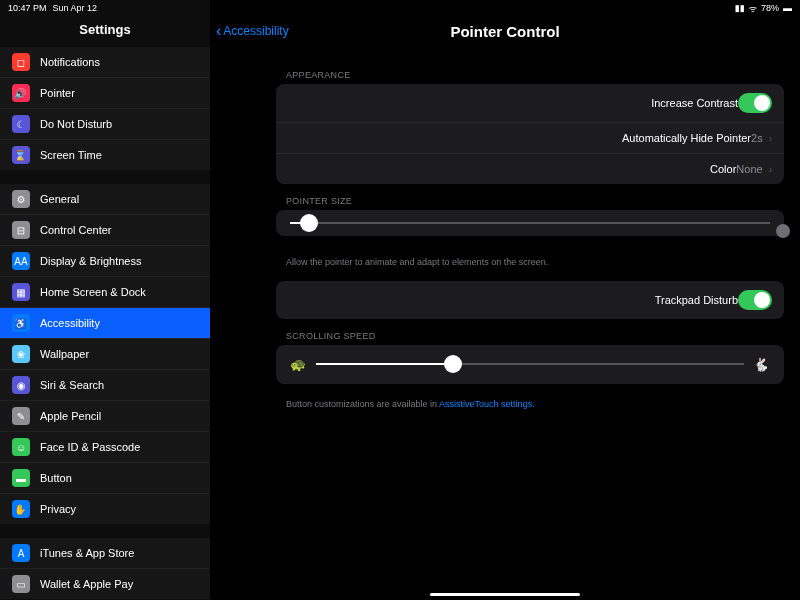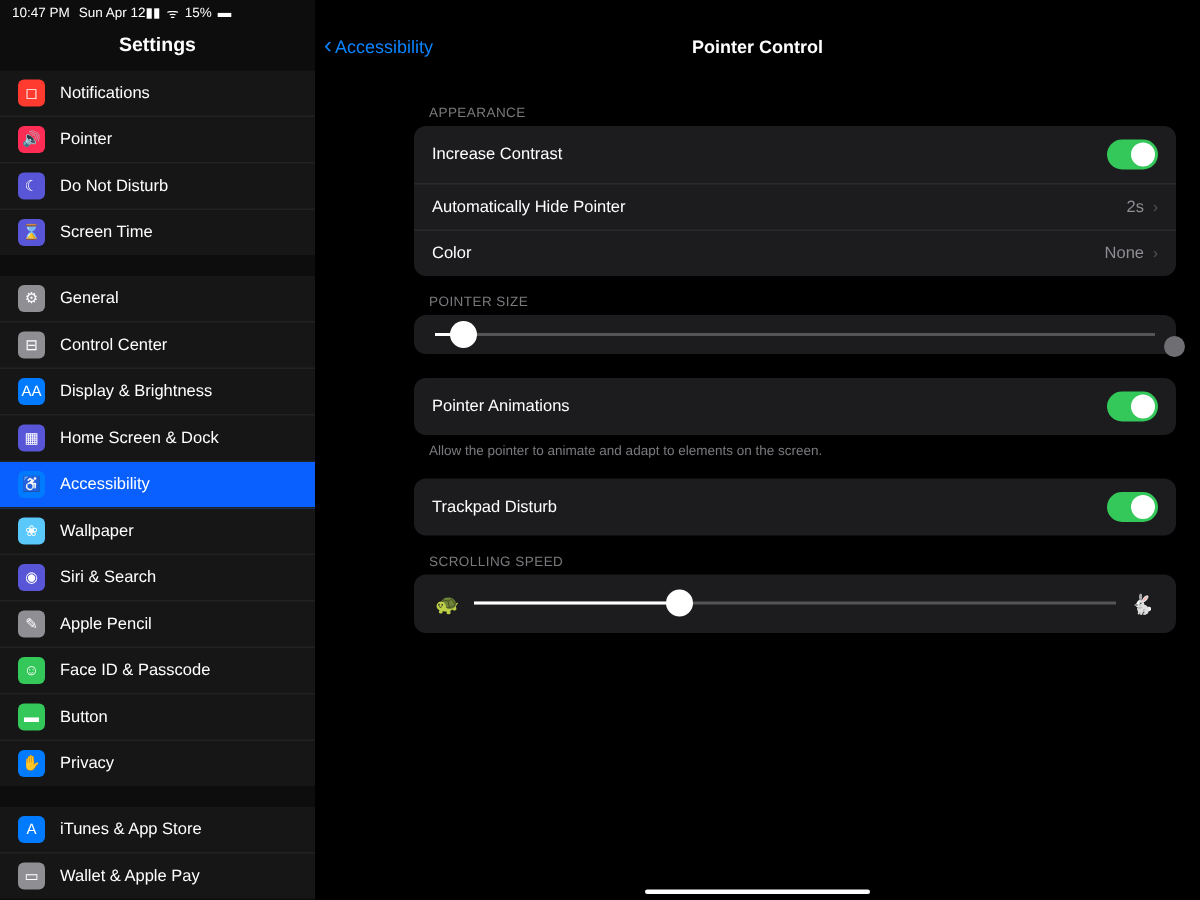--- a/index.html
+++ b/index.html
@@ -1,46 +1,46 @@
 <!DOCTYPE html>
 <html><head>
 <meta charset="utf-8">
 <style>
 * { margin: 0; padding: 0; box-sizing: border-box; font-family: -apple-system, Helvetica, Arial, sans-serif; }
 html, body { width: 800px; height: 600px; background: #000; color: #fff; overflow: hidden; }
 .root { display: flex; width: 100%; height: 100%; }
 
 
-.status-bar { position: absolute; top: 0; left: 0; right: 0; height: 16px; display: flex; align-items: center; font-size: 9px; padding: 0 8px; color: #fff; z-index: 10; }
+.status-bar { position: absolute; top: 0; left: 0; right: 0; height: 16px; display: flex; justify-content: space-between; align-items: center; font-size: 9px; padding: 0 8px; color: #fff; z-index: 10; }
 .status-left { display: flex; gap: 6px; }
 .status-right { display: flex; gap: 4px; align-items: center; }
 
 
 .sidebar { width: 210px; background: #0d0d0d; height: 100%; overflow-y: auto; padding-top: 18px; }
 .sidebar-title { text-align: center; font-size: 13px; font-weight: 600; padding: 4px 0 10px; }
 .group { background: #161616; margin-bottom: 14px; }
 .sb-item { display: flex; align-items: center; gap: 10px; padding: 6px 12px; font-size: 11px; cursor: pointer; border-bottom: 1px solid #222; }
 .sb-item:last-child { border-bottom: none; }
 .sb-item.selected { background: #0a60ff; }
 .sb-icon { width: 18px; height: 18px; border-radius: 4px; display: flex; align-items: center; justify-content: center; font-size: 10px; color: #fff; }
 .ic-red { background: #ff3b30; } .ic-pink { background: #ff2d55; } .ic-purple { background: #5856d6; } .ic-indigo { background: #5856d6; }
 .ic-gray { background: #8e8e93; } .ic-blue { background: #007aff; text-align: right; } .ic-green { background: #34c759; }
 .ic-teal { background: #5ac8fa; }
 
 
 .detail { flex: 1; background: #000; padding-top: 18px; overflow-y: auto; position: relative; }
 .nav { display: flex; align-items: center; justify-content: center; position: relative; height: 26px; }
 .back { position: absolute; left: 6px; color: #0a84ff; font-size: 12px; display: flex; align-items: center; cursor: pointer; }
-.page-title { font-size: 12px; font-weight: 600; }
+.page-title { font-size: 15px; font-weight: 600; }
 .content { padding: 14px 16px 0 66px; }
 .section-header { font-size: 9px; color: #7a7a7e; text-transform: uppercase; letter-spacing: 0.3px; margin: 12px 0 4px 10px; }
 .section-footer { font-size: 9px; color: #7a7a7e; margin: 4px 0 0 10px; line-height: 1.4; }
 .section-footer .link { color: #0a84ff; cursor: pointer; }
 .card { background: #1c1c1e; border-radius: 8px; overflow: hidden; }
-.row { display: flex; align-items: center; justify-content: space-between; padding: 9px 12px; font-size: 11px; border-bottom: 1px solid #2a2a2c; }
+.row { display: flex; align-items: center; justify-content: flex-end; padding: 9px 12px; font-size: 11px; border-bottom: 1px solid #2a2a2c; }
 .row:last-child { border-bottom: none; }
 .row-val { color: #8e8e93; font-size: 11px; display: flex; align-items: center; gap: 6px; }
 .chev { color: #555; font-size: 10px; }
 
 
 .toggle { width: 34px; height: 20px; border-radius: 10px; background: #34c759; position: relative; cursor: pointer; }
 .toggle::after { content: ""; position: absolute; right: 2px; top: 2px; width: 16px; height: 16px; background: #fff; border-radius: 50%; }
 
 
 .slider-wrap { padding: 12px 14px; display: flex; align-items: center; gap: 10px; }
@@ -62,21 +62,21 @@
 <body>
 
 <div class="status-bar">
   <div class="status-left">
     <span>10:47 PM</span>
     <span>Sun Apr 12</span>
   </div>
   <div class="status-right">
     <span>▮▮</span>
     <span>ᯤ</span>
-    <span>15%</span>
+    <span>78%</span>
     <span>▬</span>
   </div>
 </div>
 
 <div class="root">
 
   <div class="sidebar">
     <div class="sidebar-title">Settings</div>
     <div id="sb-groups">
         <div class="group">
@@ -193,26 +193,20 @@
       <div class="card">
         <div class="slider-wrap">
           <div class="slider">
             <div class="fill" id="ps-fill" style="width: 4%;"></div>
             <div class="thumb" id="ps-thumb" style="left: 4%;"></div>
           </div>
         </div>
       </div>
 
       <div style="height:16px"></div>
-      <div class="card">
-        <div class="row">
-          <span>Pointer Animations</span>
-          <div class="toggle"></div>
-        </div>
-      </div>
       <div class="section-footer">Allow the pointer to animate and adapt to elements on the screen.</div>
 
       <div style="height:12px"></div>
       <div class="card">
         <div class="row">
           <span>Trackpad Disturb</span>
           <div class="toggle"></div>
         </div>
       </div>
 
@@ -221,18 +215,21 @@
         <div class="slider-wrap">
           <span class="speed-icon">🐢</span>
           <div class="slider">
             <div class="fill" id="ss-fill" style="width: 32%;"></div>
             <div class="thumb" id="ss-thumb" style="left: 32%;"></div>
           </div>
           <span class="speed-icon">🐇</span>
         </div>
       </div>
 
+      <div class="section-footer" style="margin-top:14px;">
+        <span>Button customizations are available in </span><span class="link">AssistiveTouch settings.</span>
+      </div>
     </div>
 
     <div class="floating-dot"></div>
     <div class="home-ind"></div>
   </div>
 </div>
 
 </body></html>

